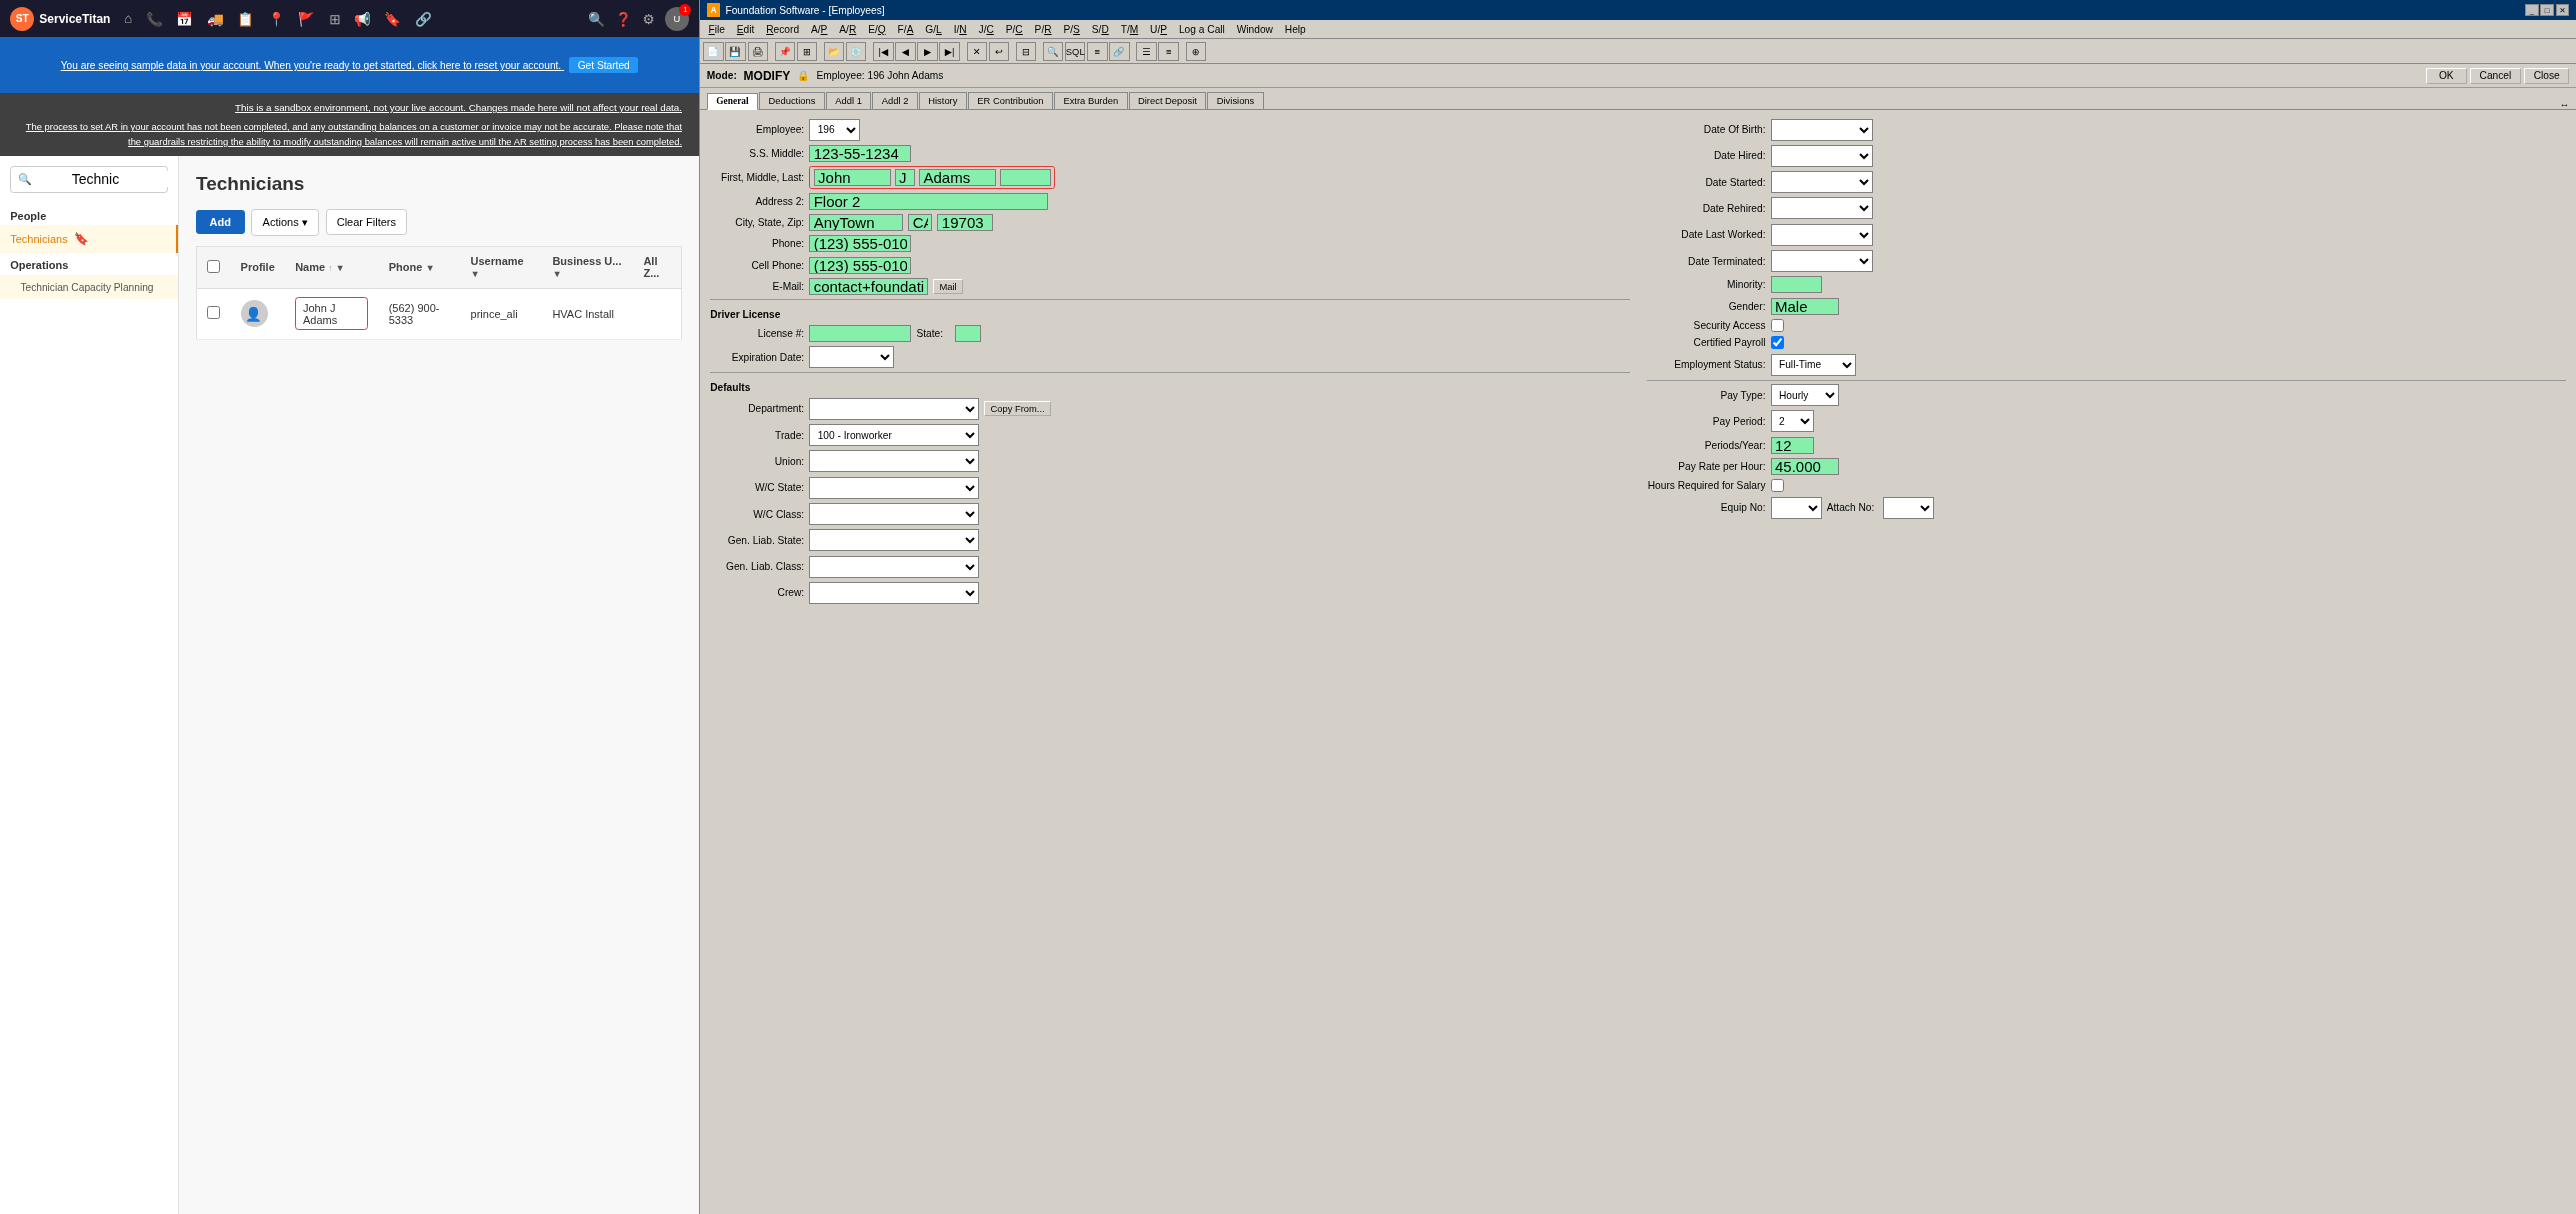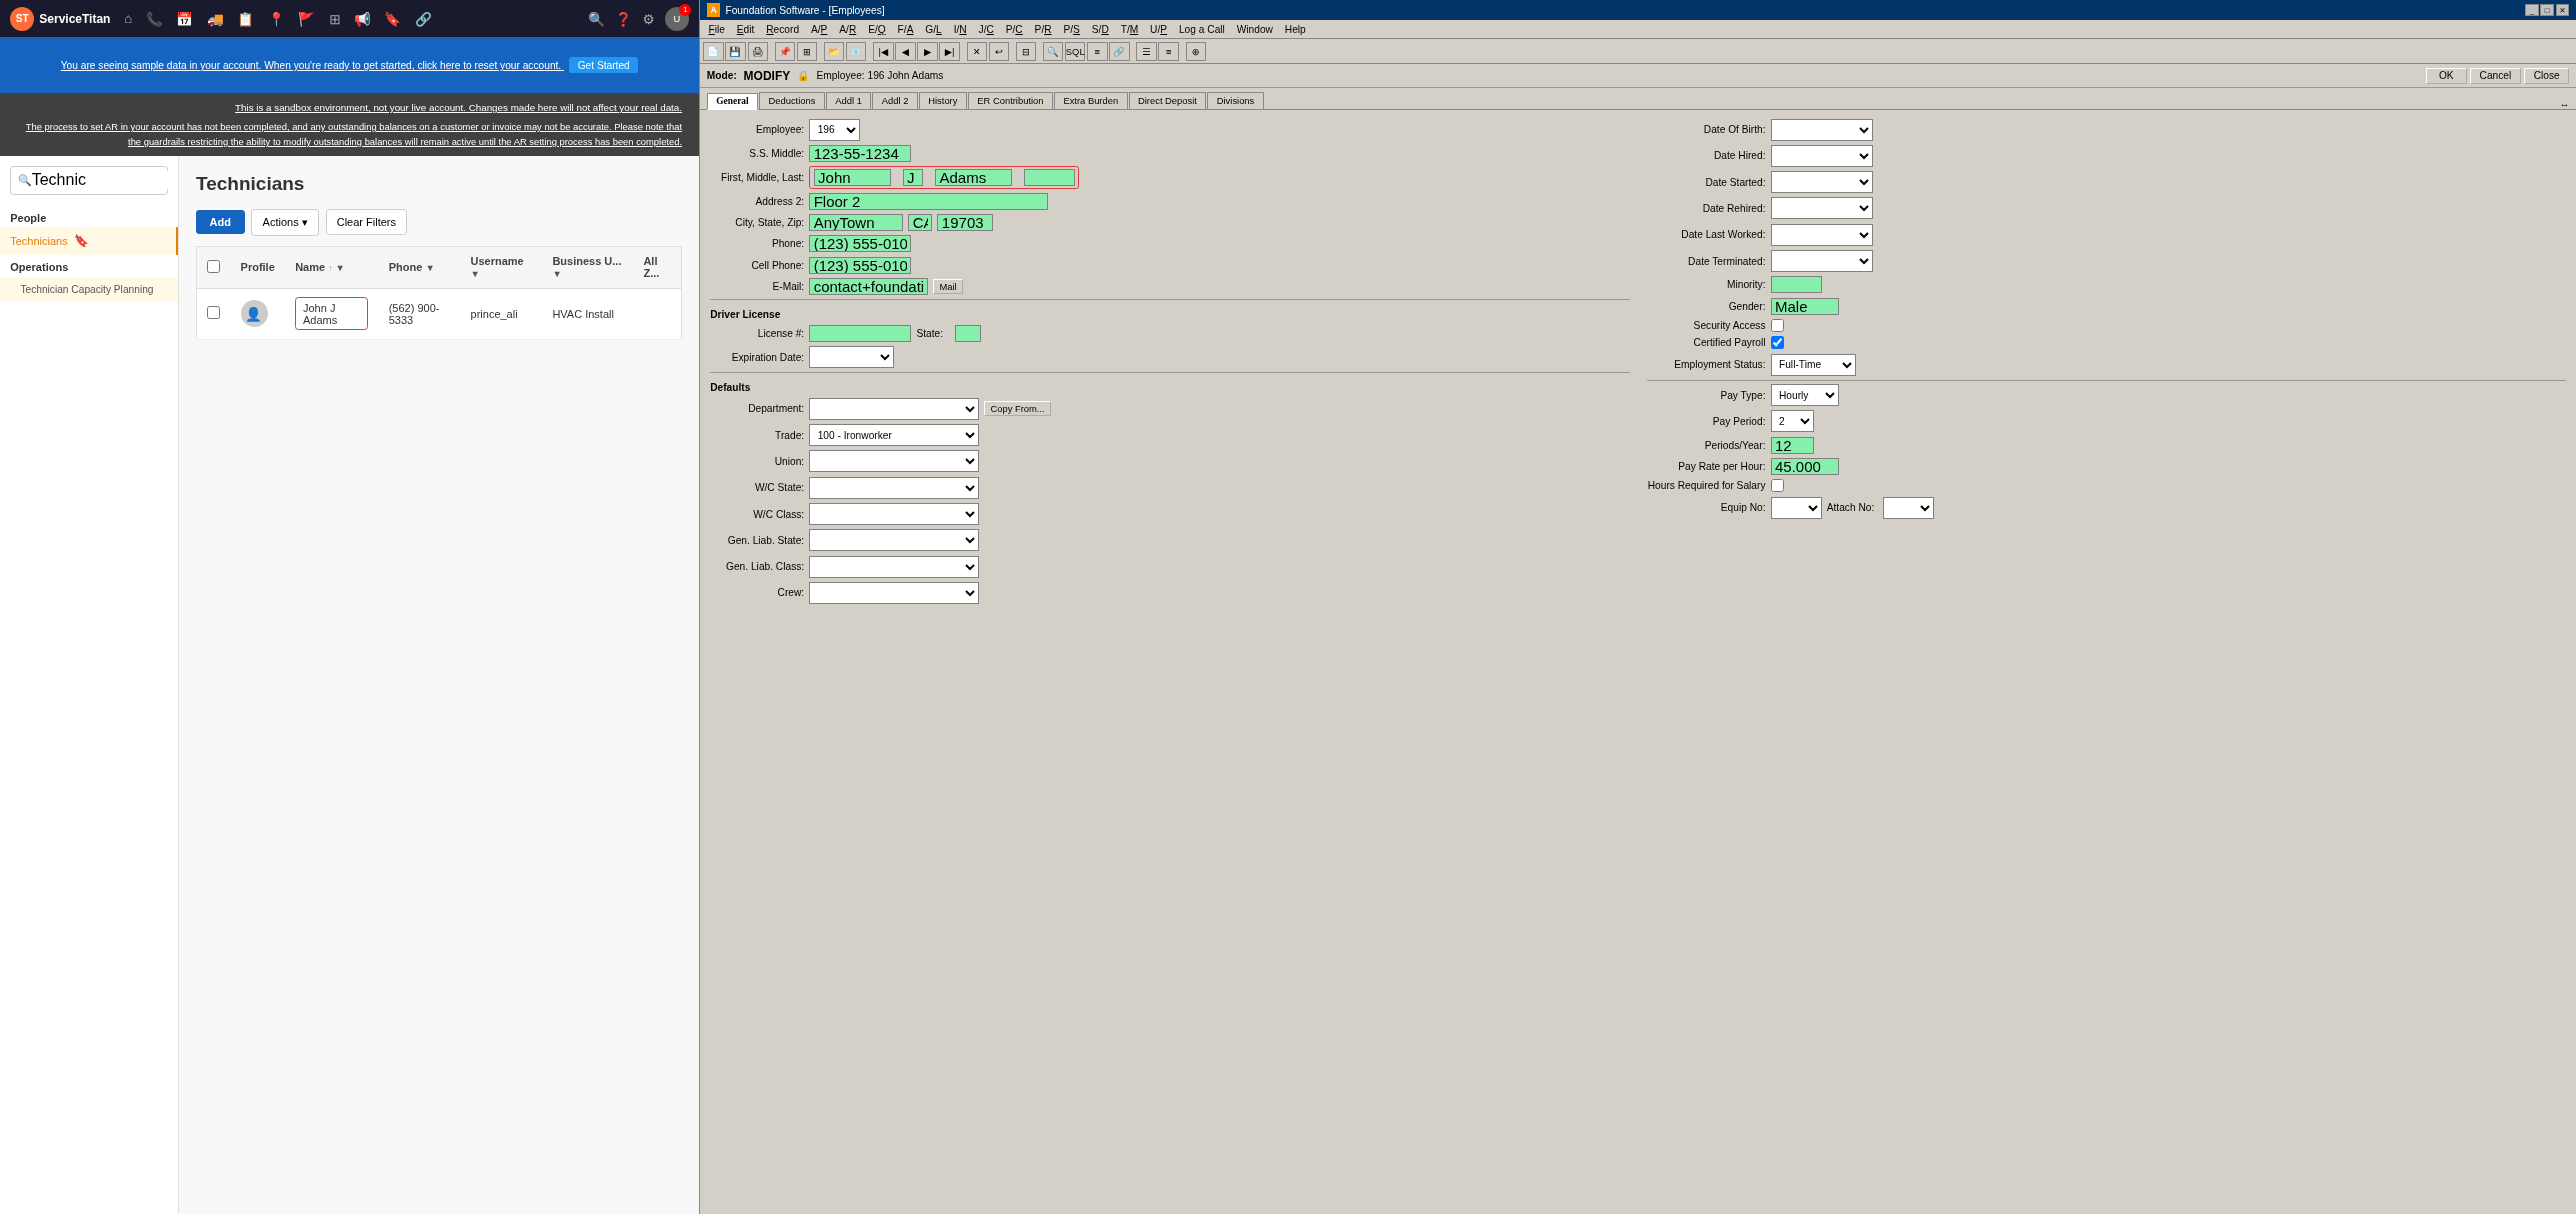--- a/index.html
+++ b/index.html
@@ -123,21 +123,21 @@
     .st-search-box {
       margin: 0 10.2px 10.2px 10.2px;
       display: flex;
       align-items: center;
       border: 0.9px solid #ccc;
       border-radius: 3.4px;
       padding: 4.3px 6.8px;
       background: #fff;
     }
     .st-search-box input {
-      border: none; outline: none; font-size: 16px; flex: 1;
+      border: none; outline: none; font-size: 14px; flex: 1; margin-left: 40px;
     }
     .st-sidebar-section {
       padding: 6.8px 10.2px 3.4px 10.2px;
       font-weight: bold;
       font-size: 11px;
       color: #333;
     }
     .st-sidebar-item {
       padding: 6.8px 10.2px;
       cursor: pointer;
@@ -440,21 +440,21 @@
     .fs-select-md { width: 102px; }
     .fs-select-lg { width: 170px; }
     .fs-checkbox { margin: 0; }
 
     
     .fs-name-highlight {
       border: 1.7px solid #e53935;
       border-radius: 2.6px;
       padding: 1.7px 3.4px;
       display: flex;
-      gap: 12px;
+      gap: 4px;
       align-items: center;
     }
 
     .fs-section-title {
       font-size: 10.2px;
       font-weight: bold;
       color: #000;
       margin: 8.5px 0 5.1px 0;
     }
 

